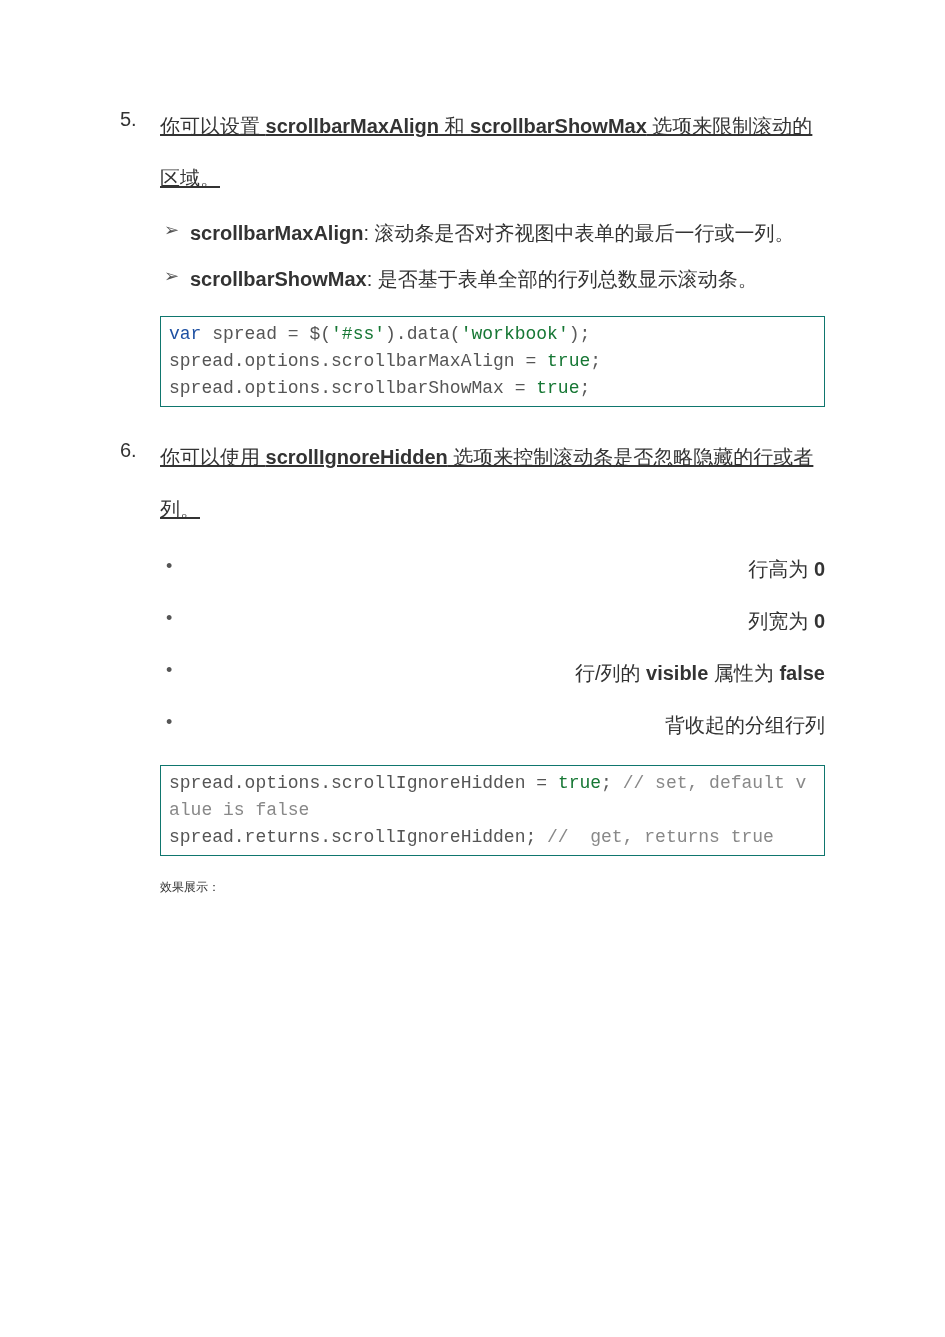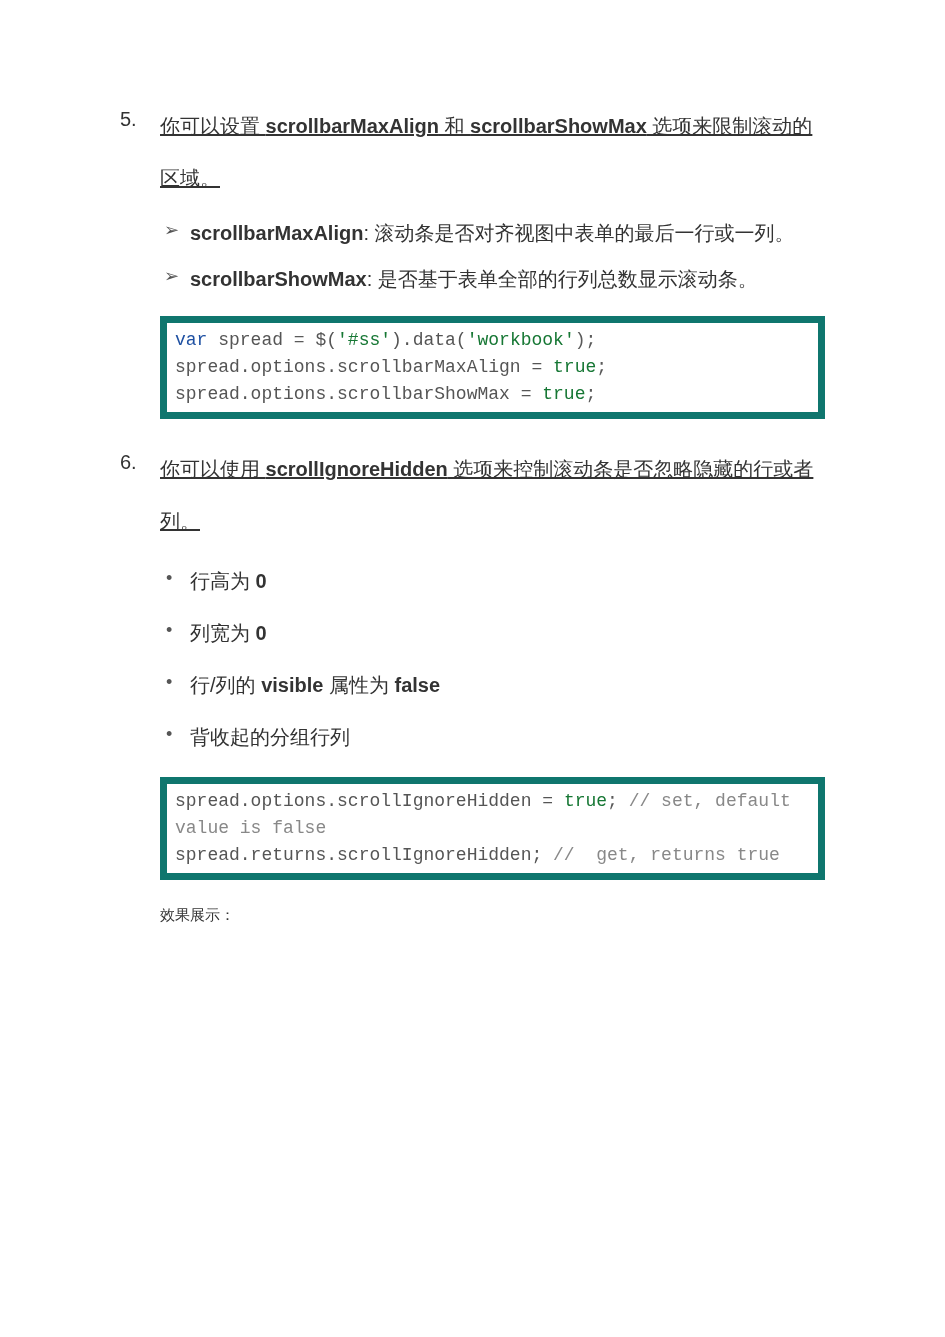--- a/index.html
+++ b/index.html
@@ -53,55 +53,56 @@
     position: absolute;
     left: 4px;
     top: 0;
     font-size: 18px;
     color: #555;
   }
   .sub-dot-list {
     list-style: none;
     margin: 8px 0 14px 0;
     padding: 0;
+    text-align: right;
   }
   .sub-dot-list > li {
     position: relative;
     padding-left: 30px;
     font-size: 20px;
     line-height: 2.6;
   }
   .sub-dot-list > li::before {
     content: "•";
     position: absolute;
     left: 6px;
     top: 0;
     font-size: 18px;
     color: #555;
   }
   .bold { font-weight: 700; }
   .code-block {
-    border: 7px solid #0f766e;
+    border: 1px solid #0f766e;
     padding: 4px 8px;
     margin: 4px 0 8px 0;
     font-family: "Courier New", Consolas, monospace;
     font-size: 18px;
     line-height: 1.5;
     white-space: pre-wrap;
     word-break: break-all;
     color: #555;
   }
   .tok-kw   { color: #1e50a2; }  
   .tok-str  { color: #167734; }  
   .tok-lit  { color: #167734; }  
   .tok-punc { color: #5a5a5a; }
   .tok-id   { color: #555; }
   .tok-com  { color: #888; }
   .result-label {
-    font-size: 15px;
+    font-size: 12px;
     line-height: 2.2;
     margin-top: 18px;
   }
 </style>
 </head>
 <body>
 
 <div class="page">
   <ol class="top">
 

